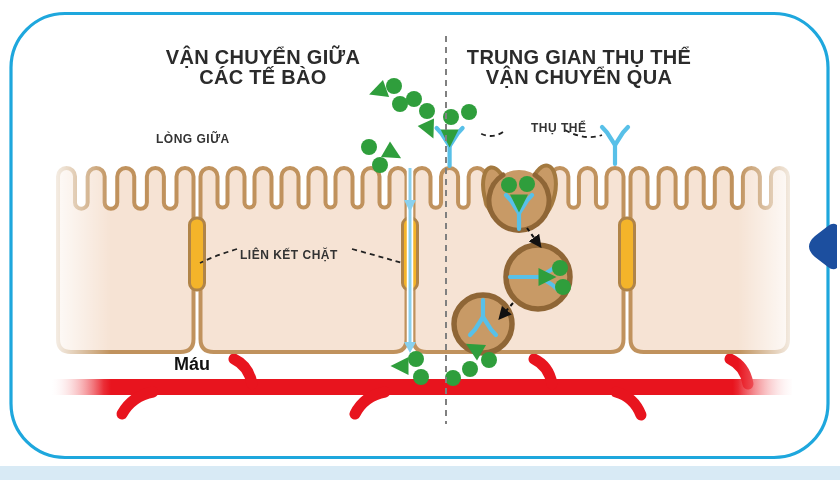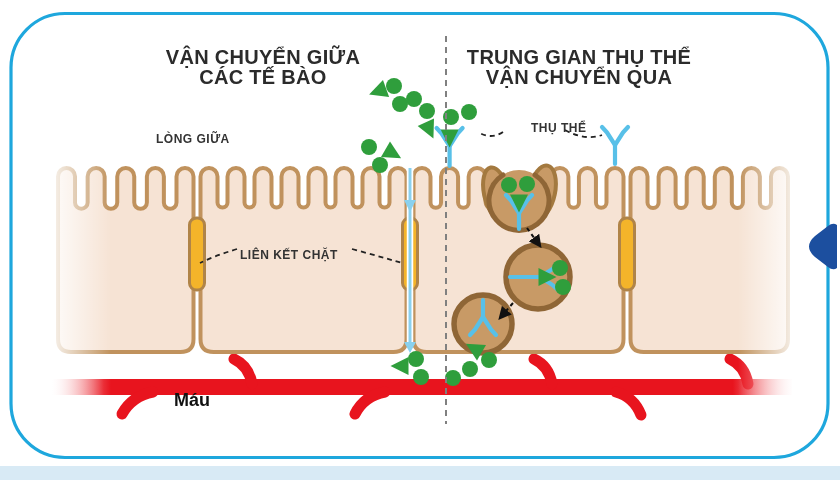--- a/index.html
+++ b/index.html
@@ -2,21 +2,21 @@
 <html><head>
 <meta charset="utf-8">
 <style>
   html,body{margin:0;padding:0;background:#fff;}
   .stage{position:relative;width:840px;height:480px;background:#ffffff;overflow:hidden;
          font-family:"Liberation Sans",sans-serif;}
   svg.art{position:absolute;left:0;top:0;}
   .lbl{position:absolute;color:#2b2b2b;white-space:nowrap;}
   .title{font-weight:bold;font-size:20px;line-height:20px;text-align:center;width:300px;letter-spacing:.3px;}
   .small-lbl{font-weight:bold;font-size:12px;letter-spacing:.5px;color:#333;}
-  .blood-lbl{font-weight:bold;font-size:18px;color:#111;margin-top:36px;}
+  .blood-lbl{font-weight:bold;font-size:18px;color:#111;}
 </style>
 </head>
 <body>
 
 <div class="stage">
 
   <svg class="art" width="840" height="480" viewBox="0 0 840 480">
     <defs>
       <linearGradient id="vg" x1="0" y1="0" x2="1" y2="0">
         <stop offset="0" stop-color="#e8141e" stop-opacity="0"></stop>

